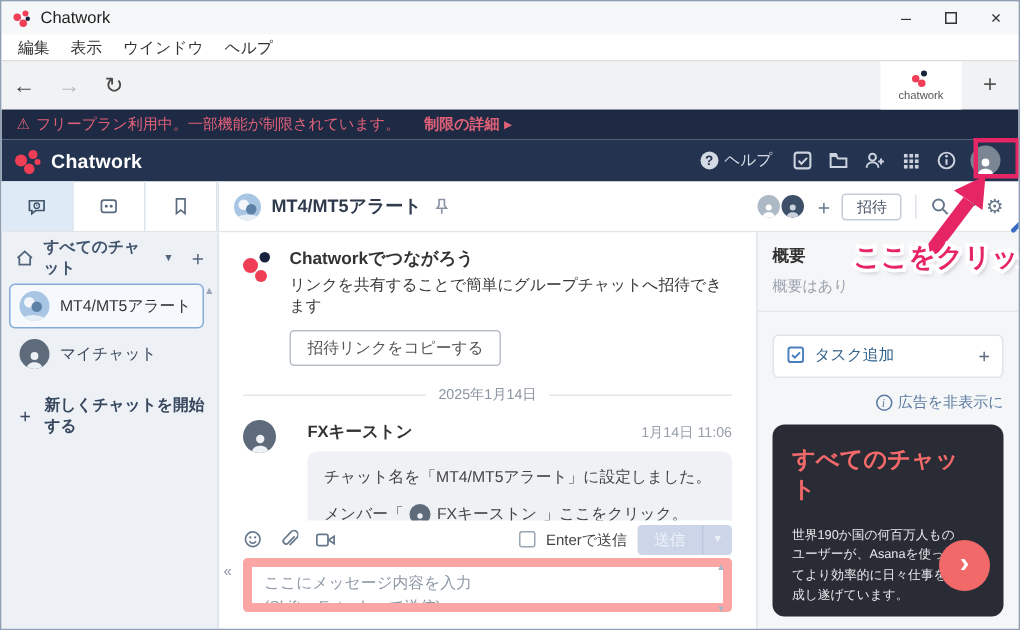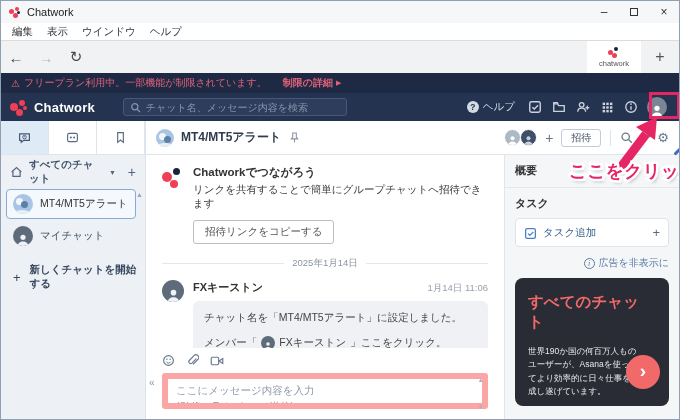--- a/index.html
+++ b/index.html
@@ -116,21 +116,21 @@
   .logo-lg .d1 { left:0; top:5px; width:10px; height:10px; }
   .logo-lg .d2 { left:8px; top:13px; width:8px; height:8px; }
   .logo-lg .d3 { left:11px; top:1px; width:7px; height:7px; background:#17233c; }
   .w-title { font-size:11.5px; font-weight:bold; color:#333; }
   .w-sub { font-size:10.5px; color:#3a3a3a; margin-top:3px; }
   .copy-btn { margin-top:9px; padding:4px 11px; background:#fff; border:1px solid #b9bfc7; border-radius:3px;
               font-size:10.5px; color:#555; display:inline-block; }
   .date-div { display:flex; align-items:center; gap:8px; margin:13px 0 10px; }
   .date-div .ln { flex:1; height:1px; background:#e3e6ea; }
   .date-div .dt { font-size:9.5px; color:#8b94a0; }
-  .msg { display:flex; gap:9px; }
+  .msg { display:flex; gap:21px; }
   .msg .p-avatar { width:22px; height:22px; }
   .m-body { flex:1; min-width:0; }
   .m-head { display:flex; align-items:baseline; }
   .m-name { font-size:11px; font-weight:bold; color:#333; }
   .m-time { margin-left:auto; font-size:9.5px; color:#98a0ab; }
   .bubble { margin-top:6px; background:#eff1f4; border-radius:6px; padding:10px 11px; font-size:10.5px; color:#444; }
   .bubble .l2 { margin-top:11px; display:flex; align-items:flex-end; gap:4px; flex-wrap:wrap; }
   .inline-av { width:14px; height:14px; border-radius:50%; background:#5d6b7a; display:inline-flex; align-items:flex-end; justify-content:center; overflow:hidden; }
 
   
@@ -149,21 +149,21 @@
   .msg-textarea::placeholder { color:#8e99a8; }
   .ta-arrows { position:absolute; right:4px; top:3px; bottom:3px; display:flex; flex-direction:column; justify-content:space-between;
                font-size:6.5px; color:#aab4c2; }
 
   
   .panel { width:175px; flex:none; background:#f5f6f8; border-left:1px solid #e2e5ea; padding:8px 10px 4px; display:flex; flex-direction:column; }
   .p-title { font-size:11px; font-weight:bold; color:#333; }
   .summary-text { font-size:10px; color:#9aa2ad; margin-top:6px; }
   .p-div { height:1px; background:#e4e7ec; margin:9px -10px 8px; }
   .task-card { margin-top:7px; background:#fff; border:1px solid #e0e4e9; border-radius:4px; padding:6px 8px;
-               display:flex; align-items:flex-end; gap:6px; }
+               display:flex; align-items:flex-start; gap:6px; }
   .task-label { font-size:10.5px; color:#33638c; }
   .task-plus { margin-left:auto; font-size:13px; color:#5a6b7e; }
   .hide-ads { margin-top:9px; display:flex; justify-content:flex-end; align-items:center; gap:4px; color:#5b7ba3; font-size:10px; }
   .i-circle { width:11px; height:11px; border-radius:50%; border:1px solid #5b7ba3; font-size:8px; display:flex; align-items:center;
               justify-content:center; font-style:italic; font-family:"Liberation Serif",serif; }
   .ad-card { margin-top:8px; background:#292c35; border-radius:8px; padding:14px 10px 10px 13px; height:128px; position:relative; }
   .ad-title { color:#f2696a; font-size:15.5px; font-weight:bold; line-height:1.3; width:7.2em; }
   .ad-body { margin-top:13px; color:#e8e9ec; font-size:8.5px; line-height:1.55; width:110px; }
   .ad-cta { position:absolute; right:9px; bottom:17px; width:34px; height:34px; border-radius:50%; background:#f2696a;
             display:flex; align-items:center; justify-content:center; color:#fff; font-size:19px; font-weight:bold; padding-bottom:2px; }
@@ -237,27 +237,20 @@
   </div>
 
   <div class="appheader">
     <span class="cw-dots logo-m">
         <i class="d1"></i>
         <i class="d2"></i>
         <i class="d3"></i>
         <i class="d4"></i>
       </span>
     <span class="brand">Chatwork</span>
-    <div class="search-box">
-      <svg width="11" height="11" viewBox="0 0 16 16">
-          <circle cx="7" cy="7" r="4.5" fill="none" stroke="#8794ab" stroke-width="1.8"></circle>
-          <line x1="10.5" y1="10.5" x2="14.5" y2="14.5" stroke="#8794ab" stroke-width="1.8"></line>
-        </svg>
-      <input class="search-input" placeholder="チャット名、メッセージ内容を検索" style="">
-    </div>
     <span class="hd-spacer"></span>
     <span class="hd-help">
       <span class="q-circle">?</span>
       <span>ヘルプ</span>
     </span>
     <span class="hd-ic">
       <svg width="14" height="14" viewBox="0 0 16 16">
           <rect x="2" y="2" width="12" height="12" rx="2" fill="none" stroke="currentColor" stroke-width="1.6"></rect>
           <path d="M5 8.2l2.2 2.2L11.5 6" fill="none" stroke="currentColor" stroke-width="1.6"></path>
         </svg>
@@ -479,37 +472,45 @@
             <svg width="13" height="13" viewBox="0 0 16 16">
                 <path d="M12.8 5.6l-5.4 5.6a2.3 2.3 0 01-3.3-3.2l5.8-6a3.3 3.3 0 014.8 4.6l-6 6.2" fill="none" stroke="currentColor" stroke-width="1.4"></path>
               </svg>
           </span>
           <span>
             <svg width="14" height="12" viewBox="0 0 17 14">
                 <rect x="1.5" y="2.5" width="9" height="9" rx="1.5" fill="none" stroke="currentColor" stroke-width="1.4"></rect>
                 <path d="M11 7l4.5-3v6z" fill="none" stroke="currentColor" stroke-width="1.4"></path>
               </svg>
           </span>
+          <span class="c-right">
+            <span class="chk"></span>
+            <span class="chk-label">Enterで送信</span>
+            <span class="send-btn">
+              <span class="send-main">送信</span>
+              <span class="send-caret" style="font-size:7px;">▼</span>
+            </span>
+          </span>
         </div>
         <div class="c-input">
           <span class="collapse-ic">«</span>
           <textarea class="msg-textarea" placeholder="ここにメッセージ内容を入力
 (Shift + Enterキーで送信)" style=""></textarea>
           <span class="ta-arrows">
               <span>▲</span>
               <span>▼</span>
             </span>
         </div>
       </div>
     </div>
 
     <div class="panel">
       <div class="p-title">概要</div>
+      <div class="summary-text">概要はあり</div>
       <div class="p-div"></div>
-      <div class="p-title">タスク</div>
       <div class="task-card">
         <svg width="13" height="13" viewBox="0 0 16 16">
             <rect x="2" y="2" width="12" height="12" rx="2" fill="none" stroke="#4a7fc1" stroke-width="1.6"></rect>
             <path d="M5 8.2l2.2 2.2L11.5 6" fill="none" stroke="#4a7fc1" stroke-width="1.6"></path>
           </svg>
         <span class="task-label">タスク追加</span>
         <span class="task-plus">+</span>
       </div>
       <div class="hide-ads">
         <span class="i-circle">i</span>

